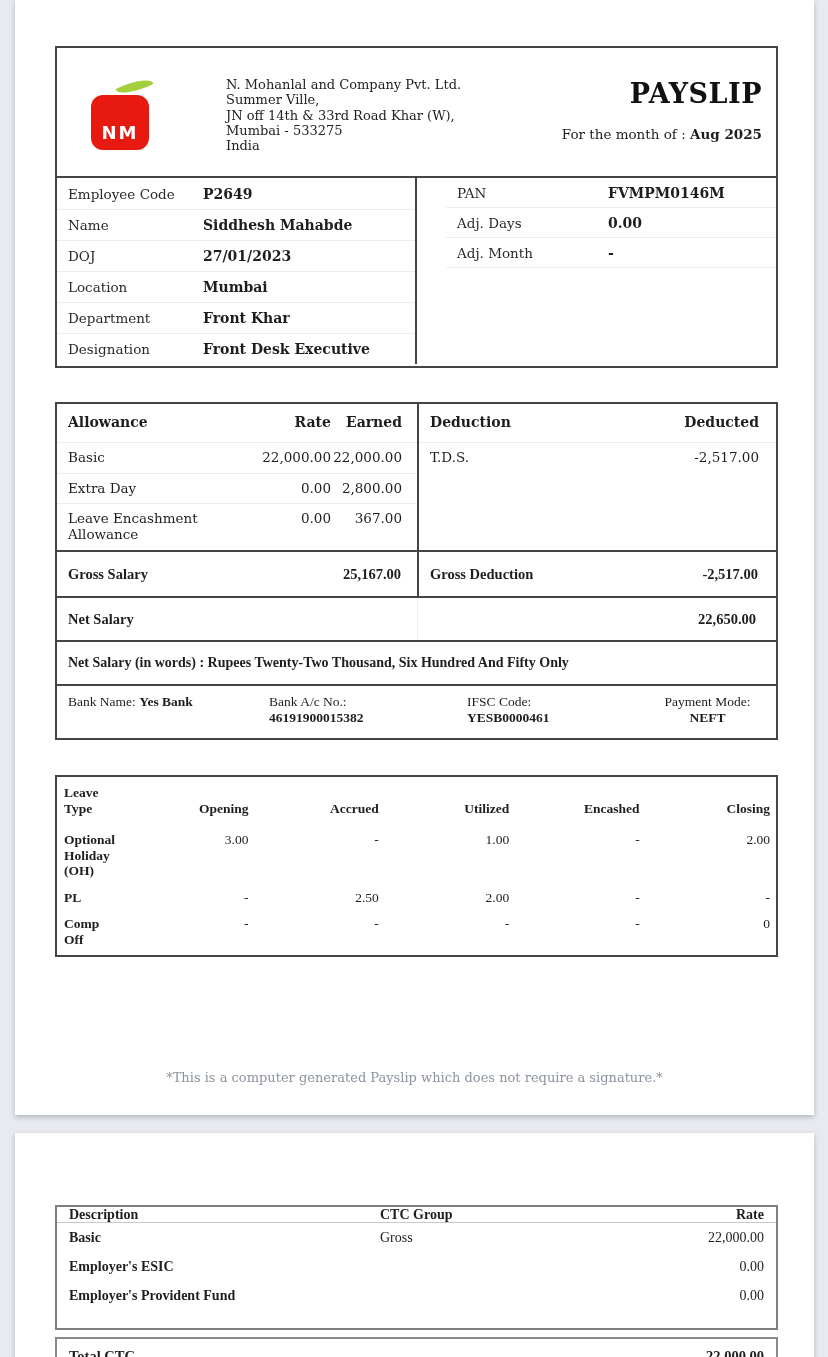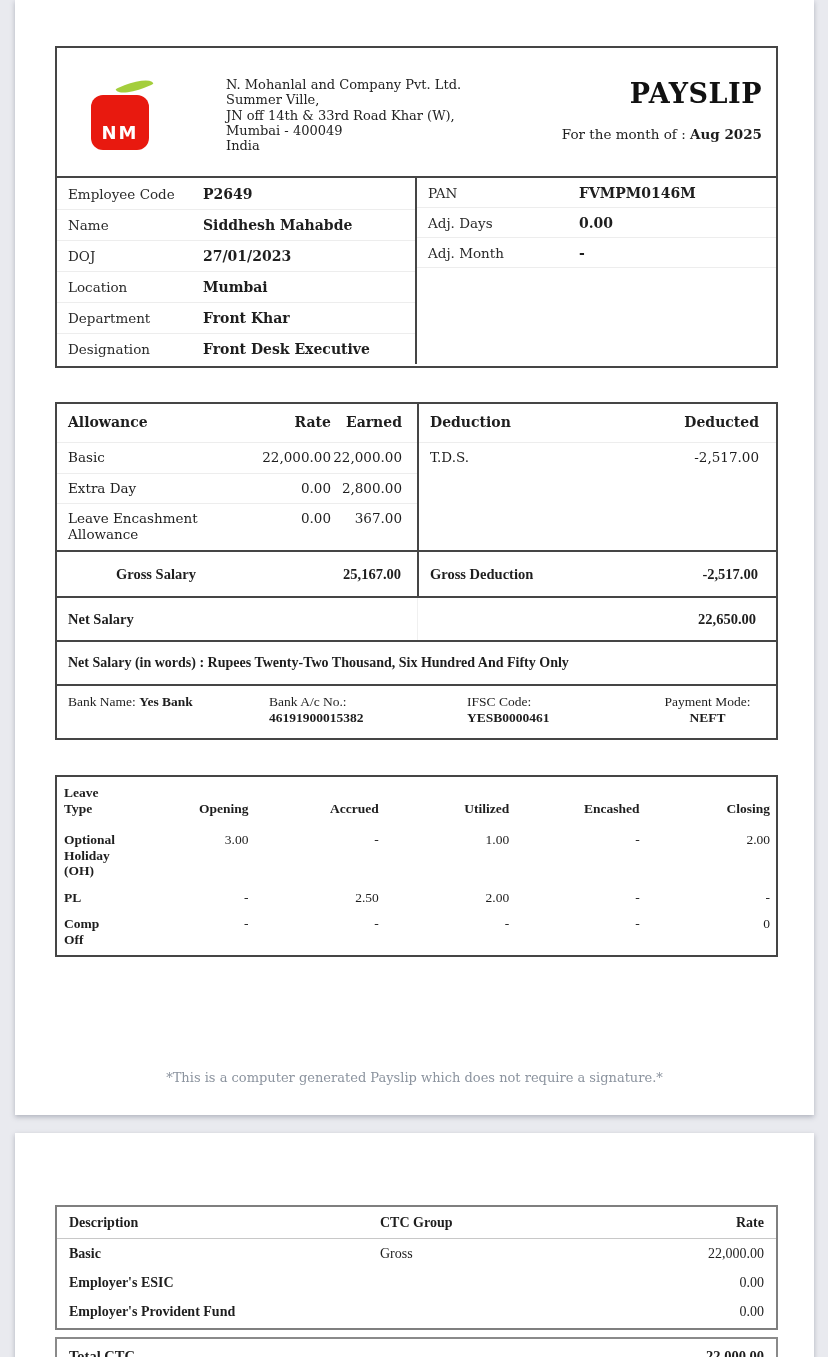--- a/index.html
+++ b/index.html
@@ -30,21 +30,21 @@
   .logo-sq span { font-family:"DejaVu Sans", sans-serif; font-weight:700; font-size:18px;
                   letter-spacing:2px; line-height:1; margin-bottom:8px;margin-top:24px; }
   .company { position:absolute; left:169px; top:29px; font-size:13px; line-height:15.3px; color:#222; }
   .title-blk { position:absolute; right:14px; top:0; text-align:right; }
   .pay-title { margin-top:30px; font-size:27px; font-weight:700; letter-spacing:.5px; color:#111; }
   .month { margin-top:17px; font-size:13.5px; }
   .month b { font-weight:700; }
 
   .emp { display:flex; height:186px; }
   .emp-left { width:360px; border-right:2px solid #454545; }
-  .emp-right { flex:1; }
+  .emp-right { flex:1;margin-left:29px; }
   .erow { display:flex; align-items:center; height:31px; border-top:1px solid #ededed; }
   .emp-left .erow:first-child { border-top:none; }
   .emp-right .erow { height:30px; border-top:none; border-bottom:1px solid #ededed; }
   .elabel { padding-left:11px; width:146px; font-size:13.5px; color:#2a2a2a; }
   .emp-right .elabel { width:162px; }
   .evalue { font-weight:700; font-size:14px; }
 
   
   .main-box { top:402px; height:338px; }
   .vdark { position:absolute; left:360px; top:0; width:2px; height:192px; background:#454545; z-index:2; }
@@ -53,21 +53,21 @@
   .allow-right { flex:1; }
   .ar { display:flex; align-items:flex-start; padding:7px 0; border-top:1px solid #ededed; line-height:15.5px; font-size:13.5px; }
   .ar.hd { border-top:none; height:38px; align-items:center; padding:0; font-weight:700; font-size:14px; }
   .ac1 { width:182px; padding-left:11px; }
   .ac2 { width:92px;  text-align:right; }
   .ac3 { flex:1; text-align:right; padding-right:17px; }
   .dc1 { flex:1; padding-left:11px; }
   .dc2 { width:190px; text-align:right; padding-right:17px; }
   .sec-gross { height:46px; border-top:2px solid #454545; display:flex; align-items:center;
                font-family:"Liberation Serif", serif; font-weight:700; font-size:14.5px; }
-  .g-half-l { width:362px; display:flex; align-items:flex-end;padding-left:48px; }
+  .g-half-l { width:362px; display:flex; align-items:flex-end; }
   .g-half-r { flex:1; display:flex; align-items:center; }
   .g-lab { padding-left:11px; }
   .g-val { flex:1; text-align:right; padding-right:18px; }
   .sec-net { position:relative; height:44px; border-top:2px solid #454545; display:flex; align-items:center;
              font-family:"Liberation Serif", serif; font-weight:700; font-size:14.5px; }
   .sec-net::after { content:""; position:absolute; left:360px; top:0; bottom:0; width:1px; background:#f0f0f0; }
   .sec-words { height:44px; border-top:2px solid #454545; display:flex; align-items:center; padding-left:11px;
                font-family:"Liberation Serif", serif; font-weight:700; font-size:14px; }
   .sec-bank { height:54px; border-top:2px solid #454545; display:flex; padding-top:8px;
               font-family:"Liberation Serif", serif; font-size:13.5px; line-height:16px; }
@@ -81,21 +81,21 @@
   .lrow  { display:flex; align-items:flex-start; padding:11px 6px 0 7px; font-size:13.5px; line-height:15.5px; }
   .lc1 { width:54px; font-weight:700; }
   .lhead .lc1 { font-weight:700; }
   .lcn { flex:1; text-align:right; }
 
   .foot { position:absolute; left:0; right:0; top:1070px; text-align:center; font-size:13px; }
 
   
   .p2 { font-family:"Liberation Serif", serif; }
   .ctc-box { top:72px; height:125px; border-color:#7f7f7f; }
-  .chead { display:flex; align-items:center; height:32px; border-bottom:1px solid #c8c8c8; font-weight:700; font-size:14px;justify-content:center; }
+  .chead { display:flex; align-items:center; height:16px; border-bottom:1px solid #c8c8c8; font-weight:700; font-size:14px;justify-content:center; }
   .crow  { display:flex; align-items:center; height:29px; font-size:14px; }
   .cc1 { width:323px; padding-left:12px; }
   .crow .cc1 { font-weight:700; }
   .cc2 { flex:1; }
   .cc3 { width:160px; text-align:right; padding-right:12px; }
   .total-box { top:204px; height:60px; border-color:#8a8a8a; display:flex; padding-top:9px;
                font-weight:700; font-size:14.5px; }
   .tc1 { flex:1; padding-left:12px; }
   .tc2 { text-align:right; padding-right:12px; }
 </style>
@@ -109,21 +109,21 @@
       <div class="logo">
         <div class="leaf" style="background: rgb(164, 206, 60);"></div>
         <div class="logo-sq" style="background: rgb(232, 25, 15);">
           <span style="color: rgb(255, 255, 255);">NM</span>
         </div>
       </div>
       <div class="company">
         <div>N. Mohanlal and Company Pvt. Ltd.</div>
         <div>Summer Ville,</div>
         <div>JN off 14th &amp; 33rd Road Khar (W),</div>
-        <div>Mumbai - 400049</div>
+        <div>Mumbai - 533275</div>
         <div>India</div>
       </div>
       <div class="title-blk">
         <div class="pay-title">PAYSLIP</div>
         <div class="month">
           <span>For the month of :</span>
           <b>Aug 2025</b>
         </div>
       </div>
     </div>

